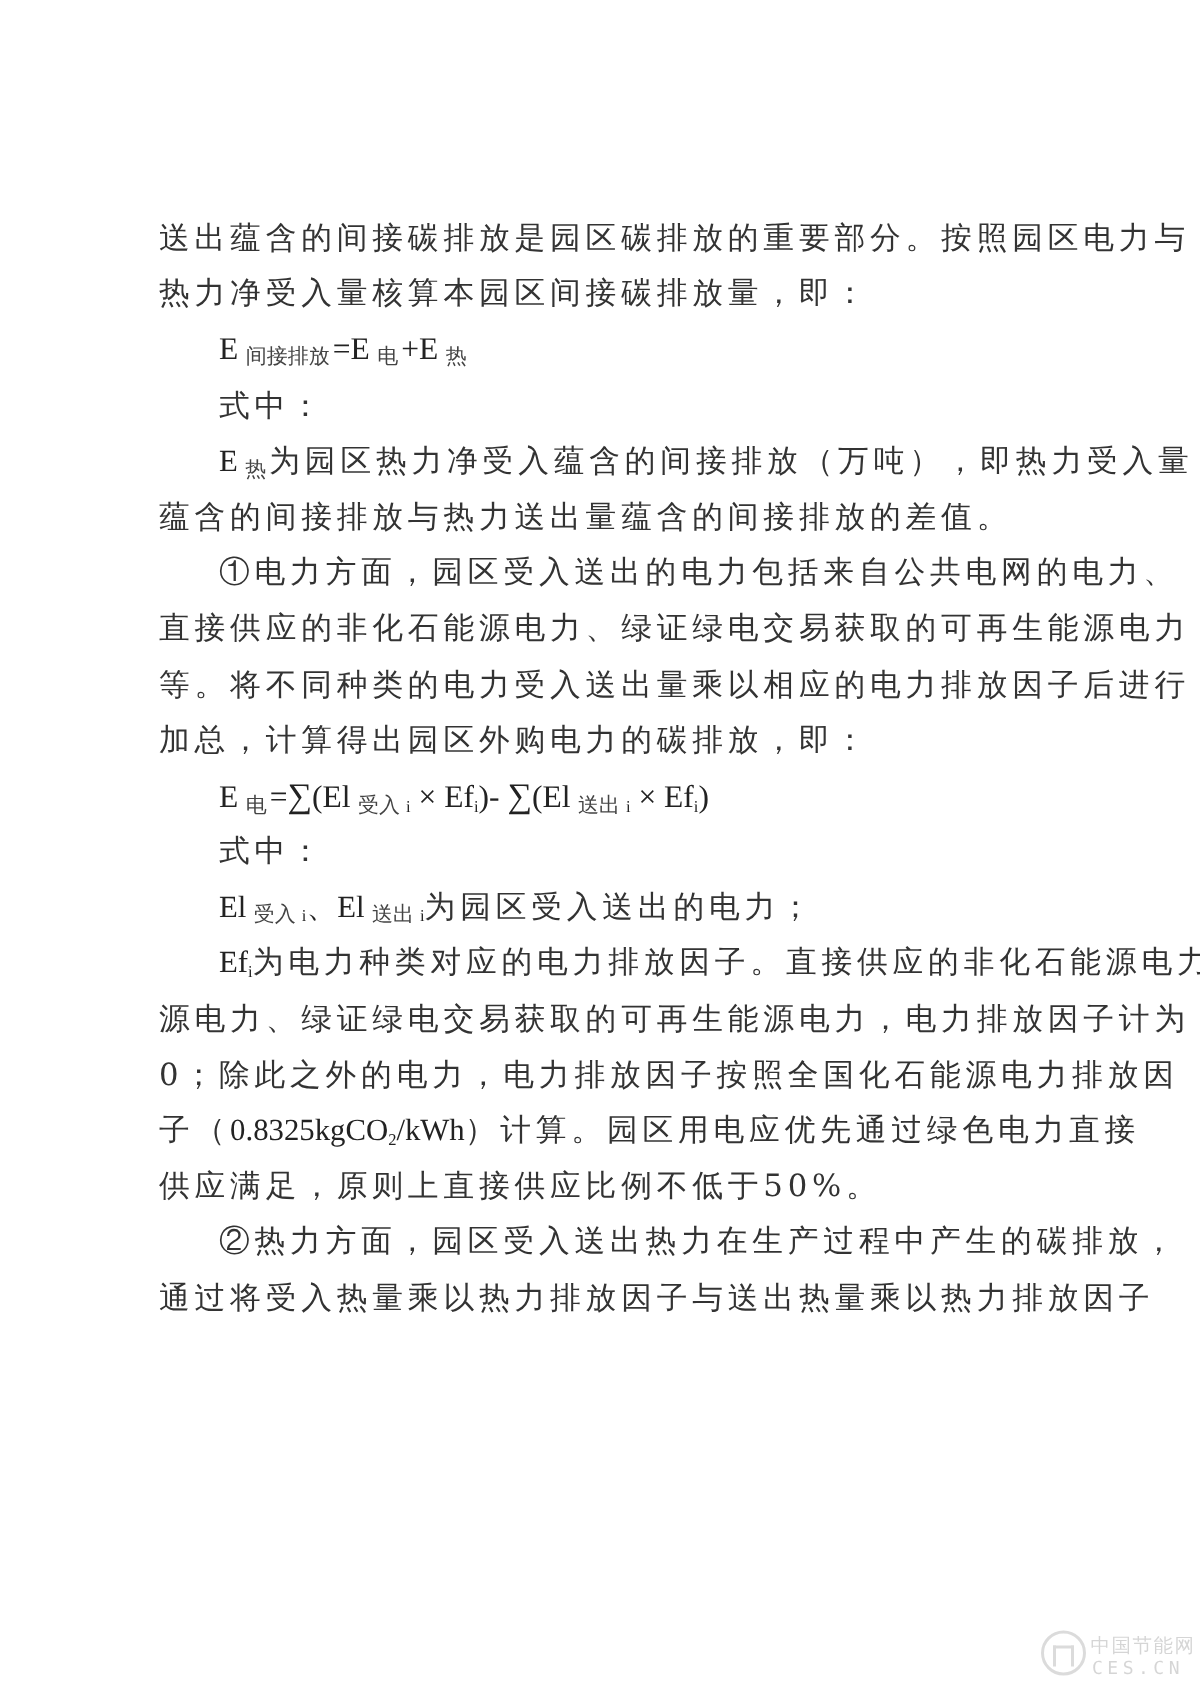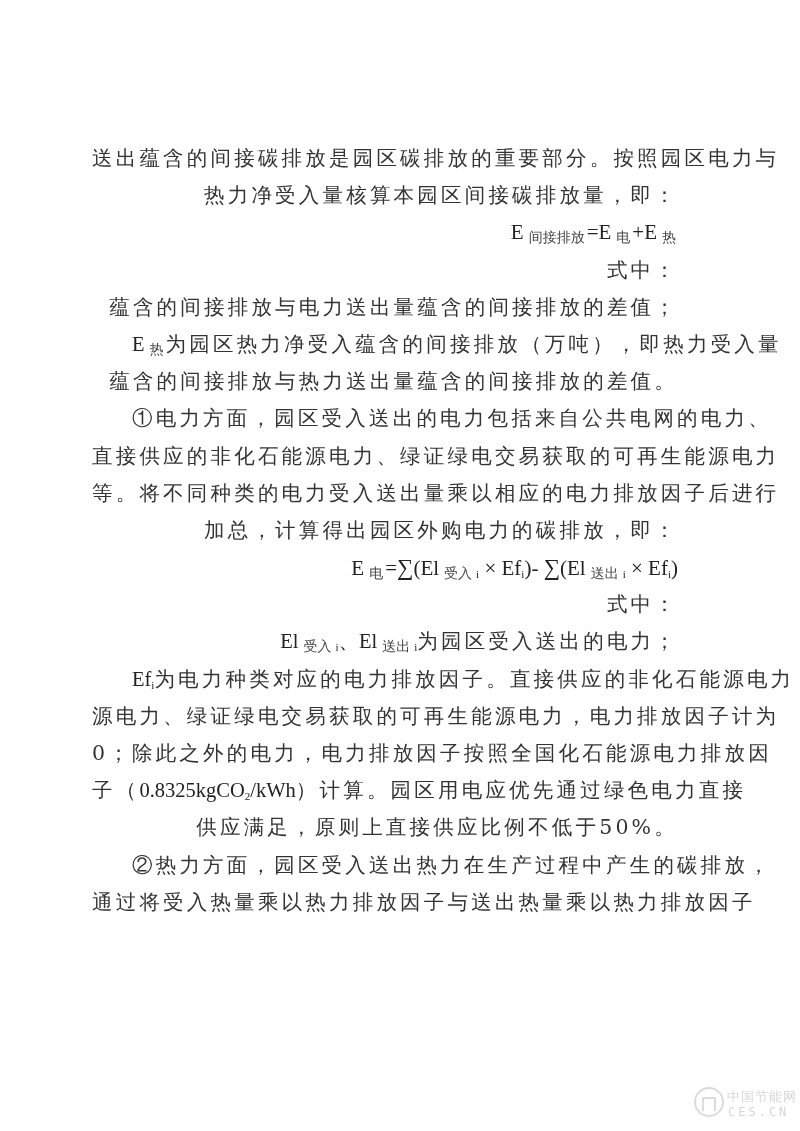--- a/index.html
+++ b/index.html
@@ -10,24 +10,23 @@
   body {
     width: 800px;
     height: 1131px;
     position: relative;
     overflow: hidden;
     font-family: "DejaVu Serif", "Liberation Serif", serif;
     color: #2e2e2e;
   }
   .page {
     position: absolute;
-    left: 92px;
+    left: 106px;
     top: 140px;
     width: 586px;
-    text-align: right;
   }
   .line {
     height: 37.2px;
     line-height: 37.2px;
     font-size: 20.5px;
     letter-spacing: 3.2px;
     white-space: nowrap;
     color: #333;
   }
   .indent { padding-left: 40px; }
@@ -108,21 +107,20 @@
 
   <div class="line">送出蕴含的间接碳排放是园区碳排放的重要部分。按照园区电力与</div>
   <div class="line">热力净受入量核算本园区间接碳排放量，即：</div>
 
   <div class="line indent formula">
     <span>E</span><span class="sub">间接排放</span><span>=E</span><span class="sub">电</span><span>+E</span><span class="sub">热</span>
   </div>
 
   <div class="line indent">式中：</div>
 
-  <div class="line">蕴含的间接排放与电力送出量蕴含的间接排放的差值；</div>
 
   <div class="line indent">
     <span class="latin">E</span><span class="sub">热</span><span>为园区热力净受入蕴含的间接排放（万吨），即热力受入量</span>
   </div>
   <div class="line">蕴含的间接排放与热力送出量蕴含的间接排放的差值。</div>
 
   <div class="line indent">①电力方面，园区受入送出的电力包括来自公共电网的电力、</div>
   <div class="line">直接供应的非化石能源电力、绿证绿电交易获取的可再生能源电力</div>
   <div class="line">等。将不同种类的电力受入送出量乘以相应的电力排放因子后进行</div>
   <div class="line">加总，计算得出园区外购电力的碳排放，即：</div>

